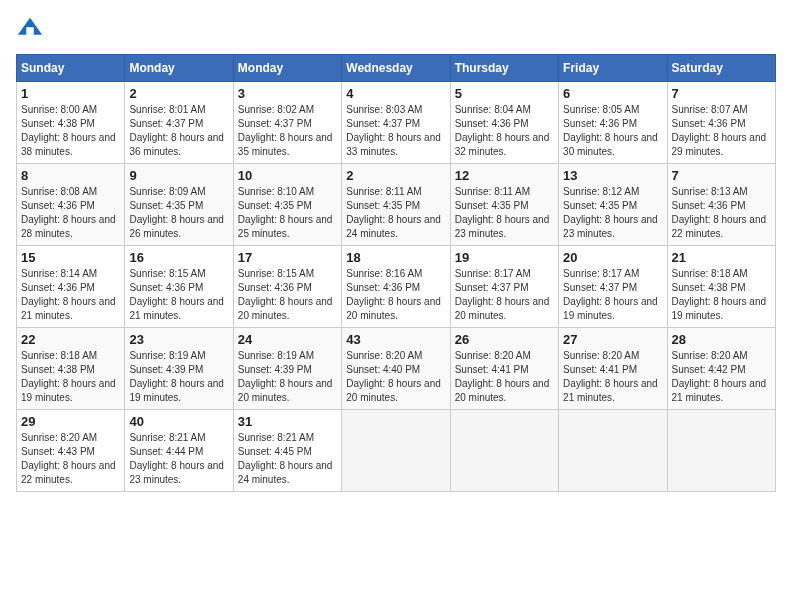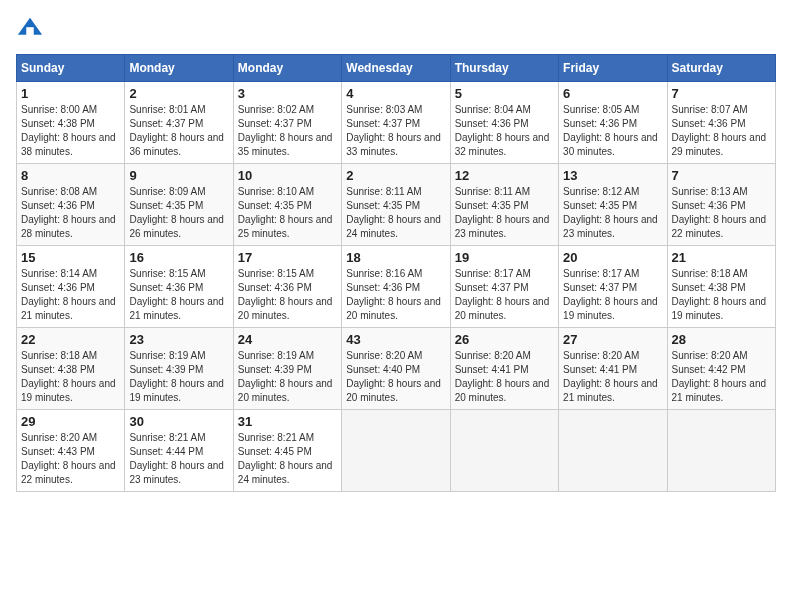--- a/index.html
+++ b/index.html
@@ -151,21 +151,21 @@
         <td><span class="day-num">22</span><span class="day-info">Sunrise: 8:18 AM<br>Sunset: 4:38 PM<br>Daylight: 8 hours and 19 minutes.</span></td>
         <td><span class="day-num">23</span><span class="day-info">Sunrise: 8:19 AM<br>Sunset: 4:39 PM<br>Daylight: 8 hours and 19 minutes.</span></td>
         <td><span class="day-num">24</span><span class="day-info">Sunrise: 8:19 AM<br>Sunset: 4:39 PM<br>Daylight: 8 hours and 20 minutes.</span></td>
         <td><span class="day-num">43</span><span class="day-info">Sunrise: 8:20 AM<br>Sunset: 4:40 PM<br>Daylight: 8 hours and 20 minutes.</span></td>
         <td><span class="day-num">26</span><span class="day-info">Sunrise: 8:20 AM<br>Sunset: 4:41 PM<br>Daylight: 8 hours and 20 minutes.</span></td>
         <td><span class="day-num">27</span><span class="day-info">Sunrise: 8:20 AM<br>Sunset: 4:41 PM<br>Daylight: 8 hours and 21 minutes.</span></td>
         <td><span class="day-num">28</span><span class="day-info">Sunrise: 8:20 AM<br>Sunset: 4:42 PM<br>Daylight: 8 hours and 21 minutes.</span></td>
       </tr>
       <tr>
         <td><span class="day-num">29</span><span class="day-info">Sunrise: 8:20 AM<br>Sunset: 4:43 PM<br>Daylight: 8 hours and 22 minutes.</span></td>
-        <td><span class="day-num">30</span><span class="day-info">Sunrise: 8:21 AM<br>Sunset: 4:44 PM<br>Daylight: 8 hours and 23 minutes.</span></td>
+        <td><span class="day-num">40</span><span class="day-info">Sunrise: 8:21 AM<br>Sunset: 4:44 PM<br>Daylight: 8 hours and 23 minutes.</span></td>
         <td><span class="day-num">31</span><span class="day-info">Sunrise: 8:21 AM<br>Sunset: 4:45 PM<br>Daylight: 8 hours and 24 minutes.</span></td>
         <td class="empty"></td>
         <td class="empty"></td>
         <td class="empty"></td>
         <td class="empty"></td>
       </tr>
     </tbody>
 </table>
 
 </body></html>

